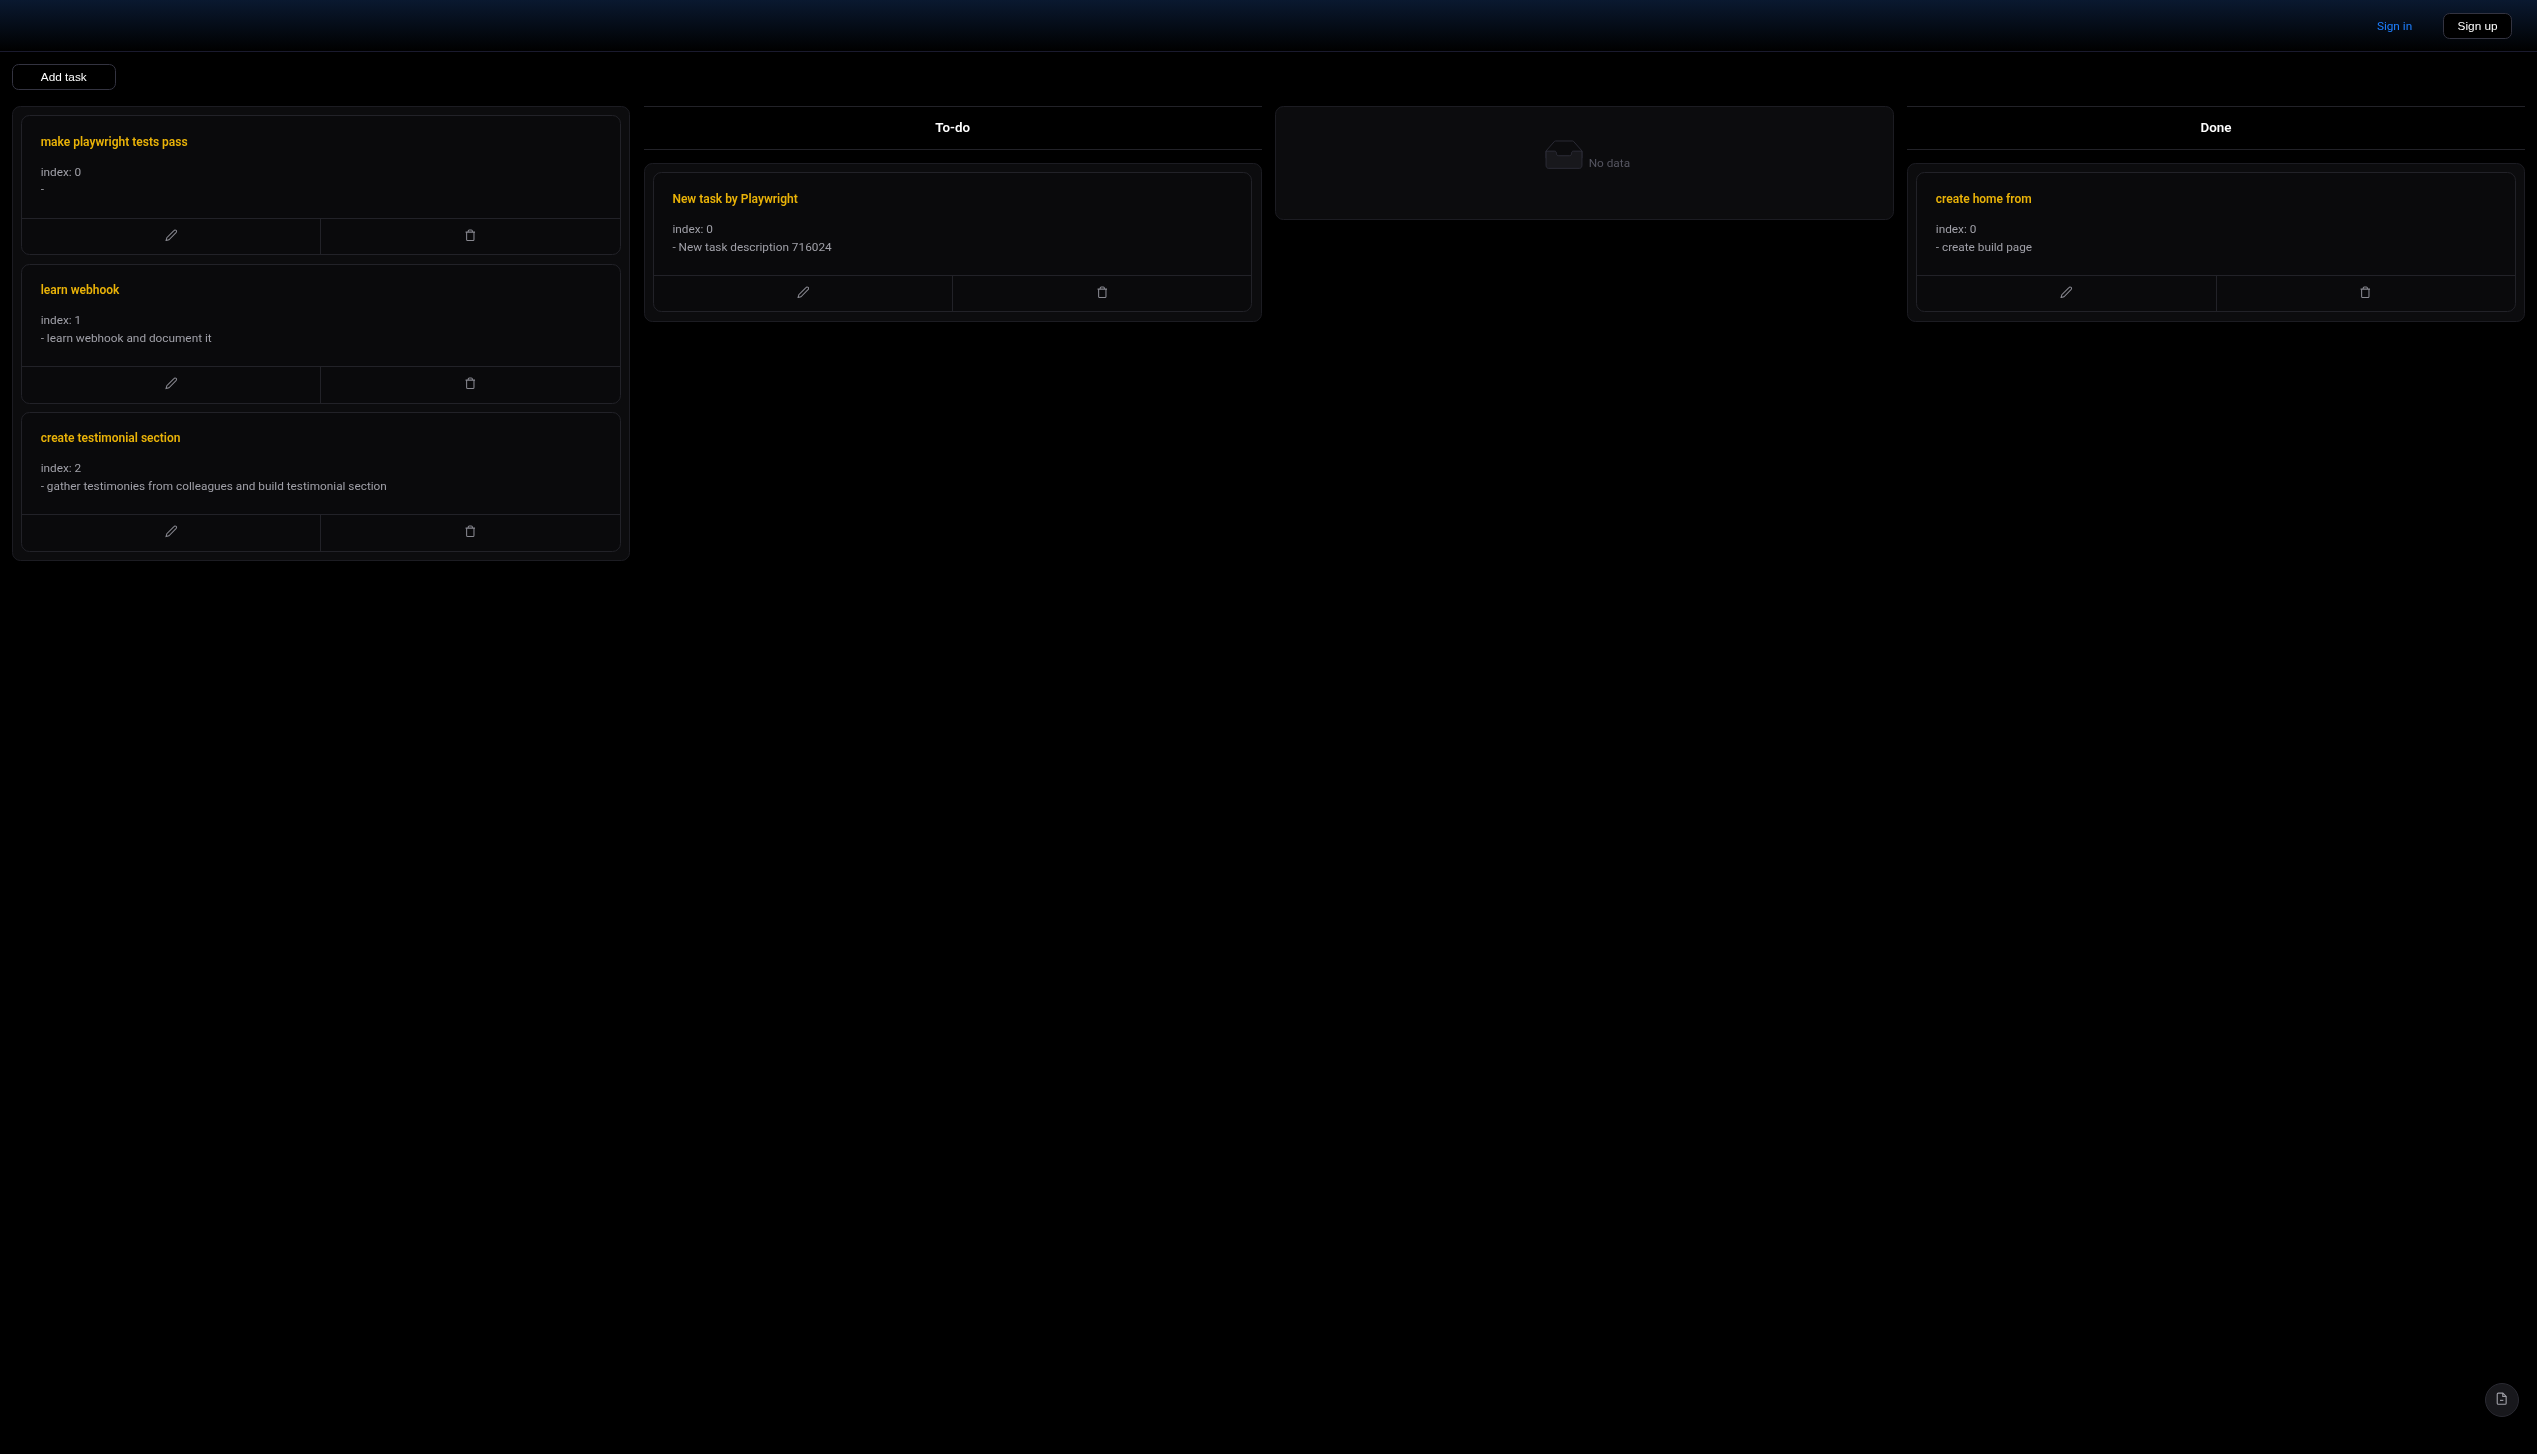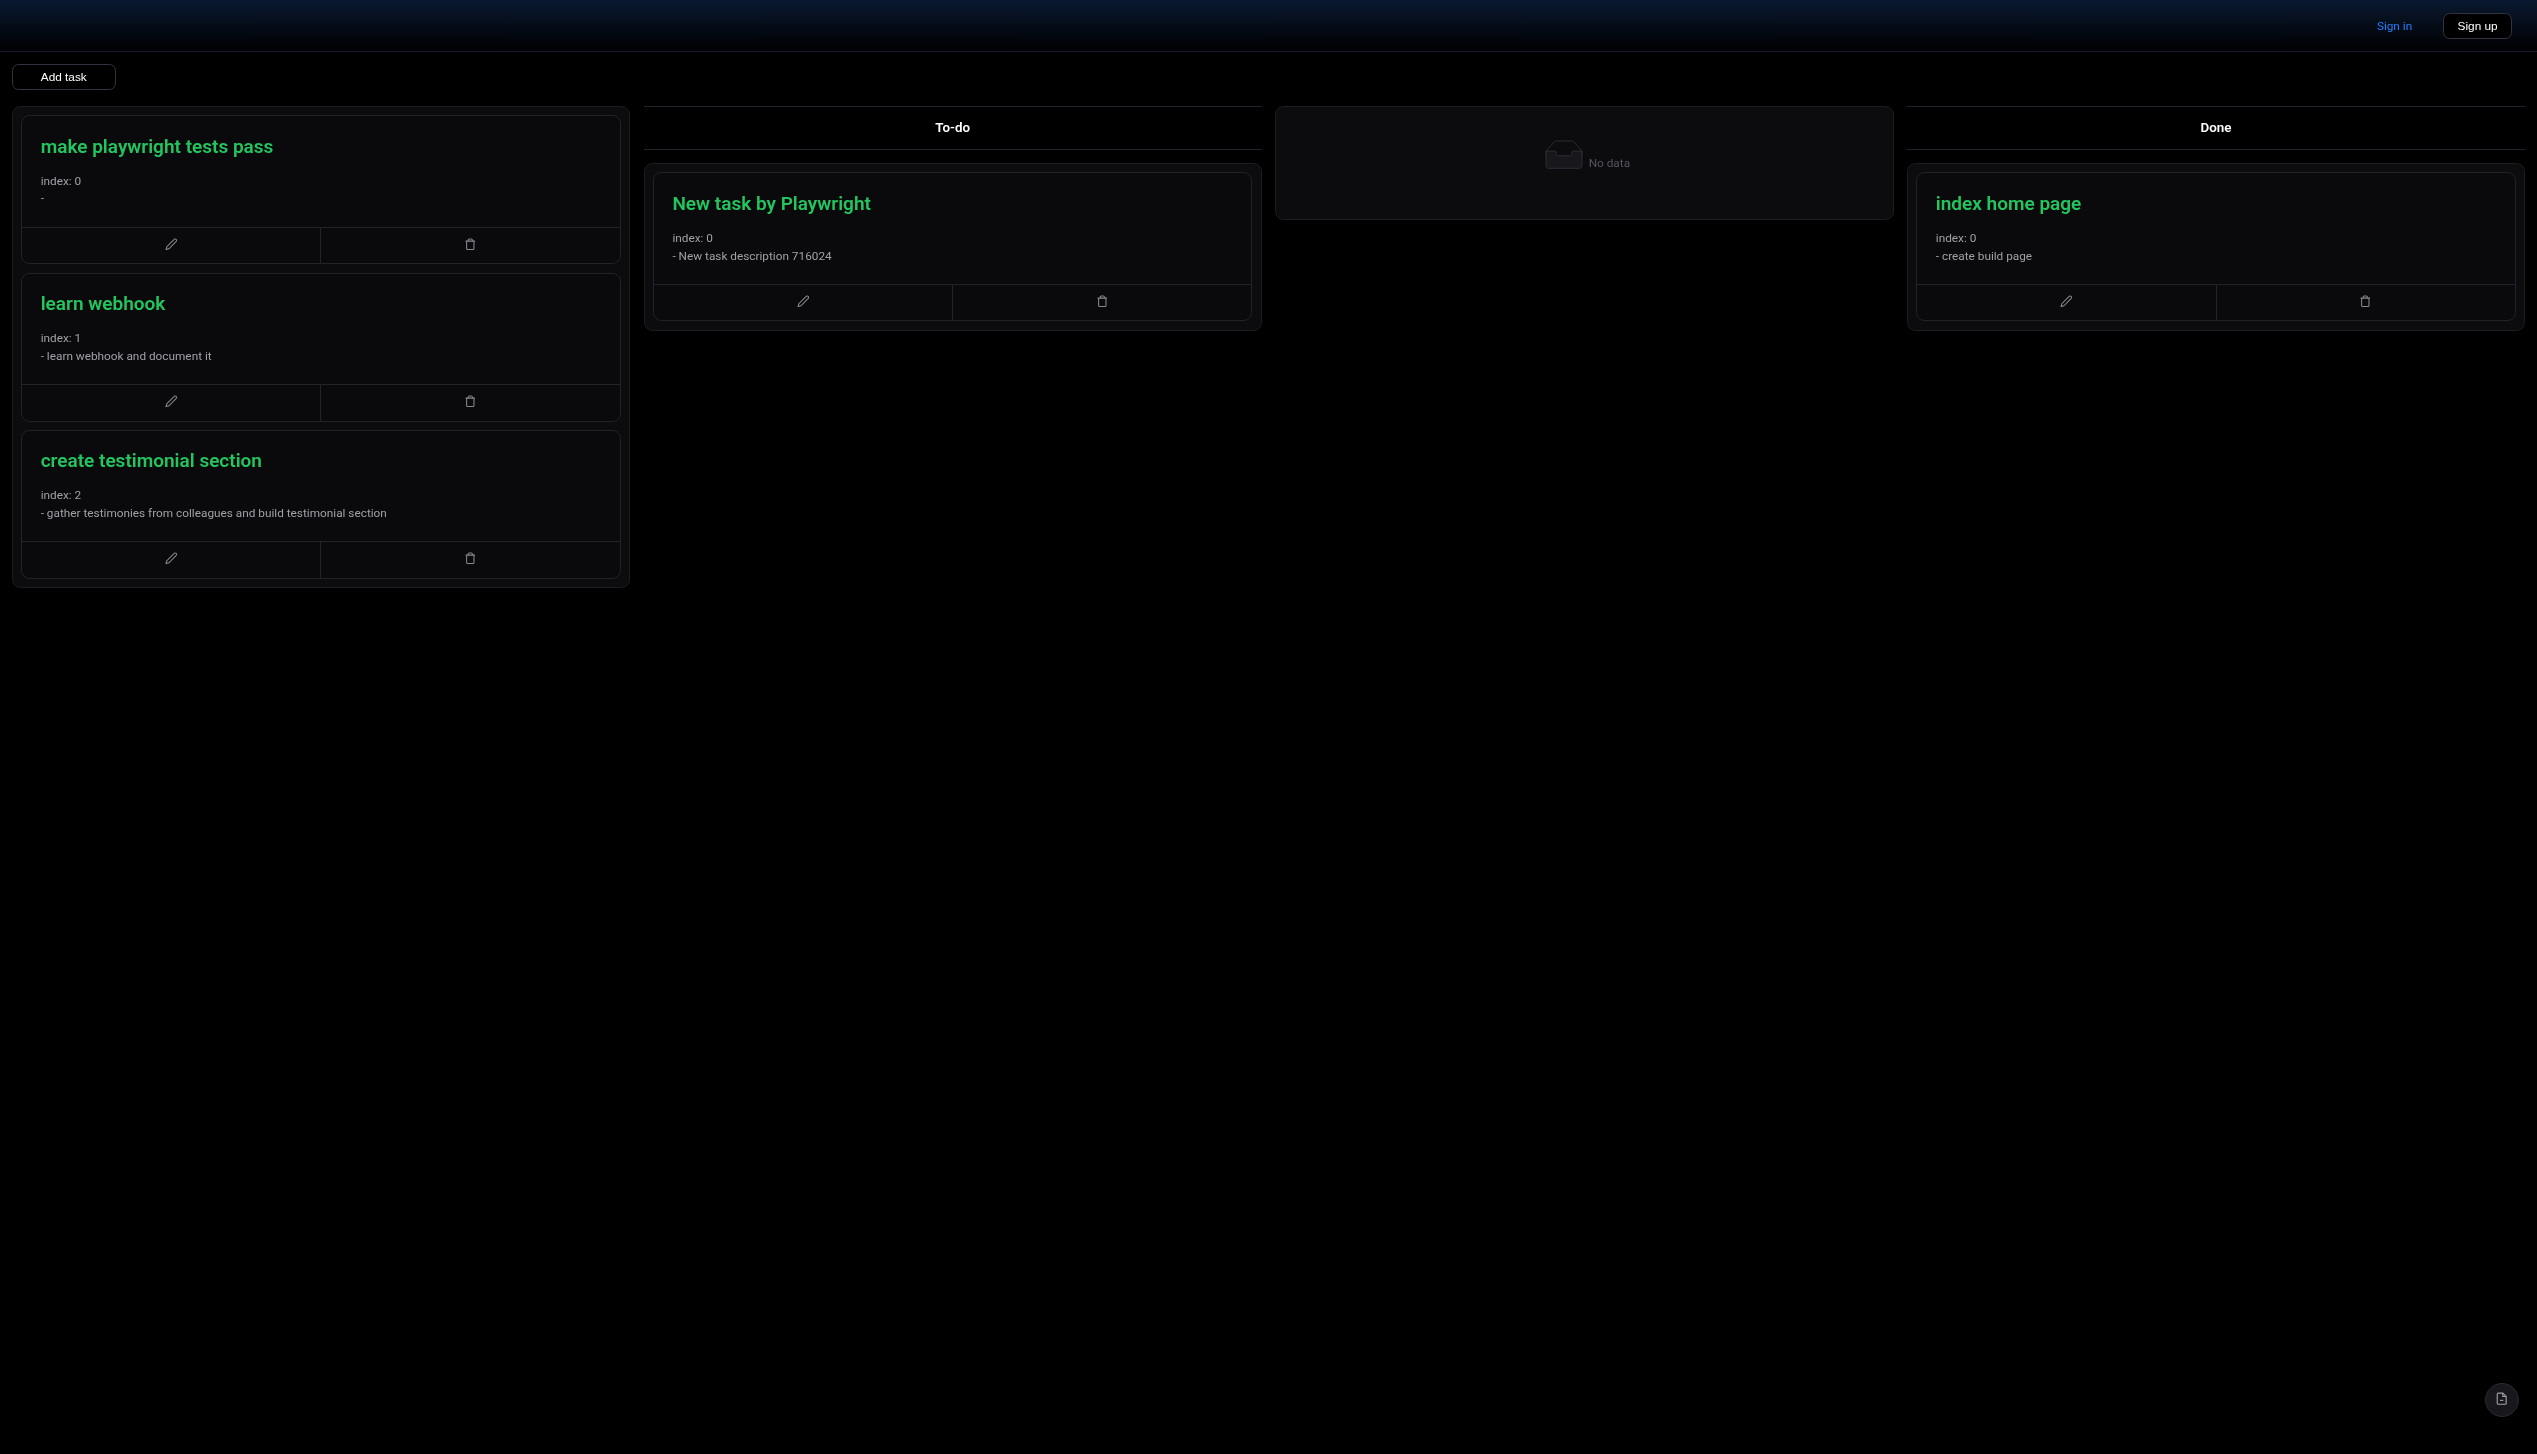--- a/index.html
+++ b/index.html
@@ -103,22 +103,22 @@
     .card:last-child {
       margin-bottom: 0;
     }
     
     .card-body {
       padding: 18.5px;
     }
     
     .card-title {
       font-weight: 600;
-      font-size: 19px;
-      color: #22c55e;
+      font-size: 12px;
+      color: #eab308;
       margin-bottom: 15px;
     }
     
     .card-meta {
       color: #a0a0a8;
       font-size: 11.8px;
       line-height: 1.5;
     }
     
     .card-actions {
@@ -325,21 +325,21 @@
         </div>
       </div>
     </div>
 
     <div class="column">
       <div class="column-header">Done</div>
       <div class="column-body">
 
         <div class="card">
           <div class="card-body">
-            <div class="card-title">index home page</div>
+            <div class="card-title">create home from</div>
             <div class="card-meta">index: 0</div>
             <div class="card-meta">- create build page</div>
           </div>
           <div class="card-actions">
             <div class="card-action">
               <span>
                 <svg viewBox="0 0 24 24" fill="none" stroke="currentColor" stroke-width="2">
                     <path d="M17 3a2.85 2.85 0 1 1 4 4L7.5 20.5 2 22l1.5-5.5L17 3z"></path>
                   </svg>
               </span>

